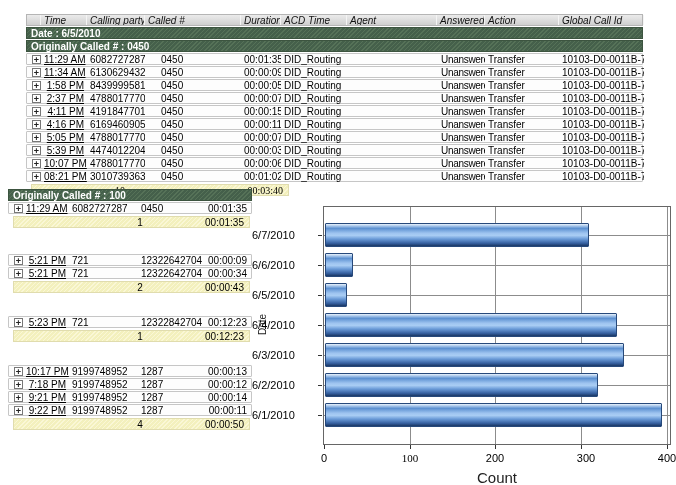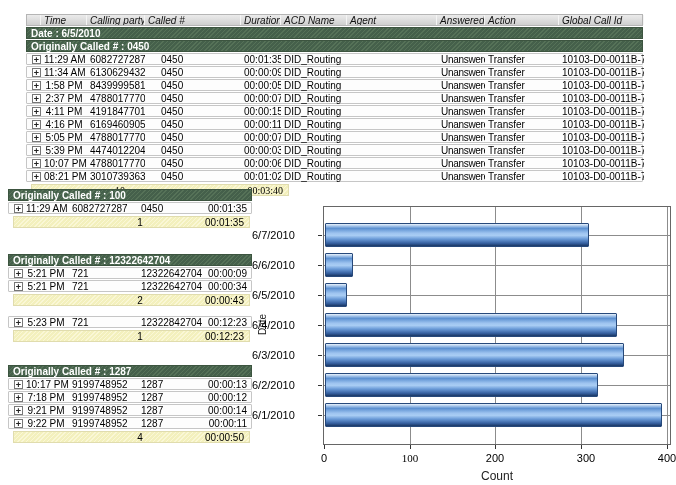--- a/index.html
+++ b/index.html
@@ -10,21 +10,21 @@
   .grid{display:grid;align-items:center;box-sizing:border-box;}
   .top-cols{grid-template-columns:14px 46px 58px 96px 40px 66px 90px 48px 74px 85px;}
   .sec-cols{grid-template-columns:14px 46px 58px 76px 50px;}
   .row{height:12px;margin-bottom:1px;background:#fdfdfd;border:1px solid #c6c6c6;border-radius:1px;}
   .band{height:12px;margin-bottom:1px;color:#fff;font-weight:bold;line-height:12px;padding-left:4px;box-sizing:border-box;
         background:repeating-linear-gradient(135deg,#567258 0 1px,#45604b 1px 3px);border:1px solid #3c543f;}
   .thead{height:12px;margin-bottom:1px;background:linear-gradient(#ebebeb,#cfcfcf);border:1px solid #b5b5b5;
          font-style:italic;color:#111;}
   .thead .c{border-right:1px solid #f4f4f4;height:100%;line-height:11px;}
   .c{padding:0 3px;white-space:nowrap;overflow:hidden;}
-  .t-right{text-align:center;padding-right:3px;}
+  .t-right{text-align:right;padding-right:3px;text-decoration:underline;}
   .dur{text-align:right;padding-right:6px;}
   .ind{padding-left:16px;}
   .ind-s{padding-left:14px;}
   .ans{letter-spacing:-0.3px;padding-left:4px;}
   .expander{display:inline-block;width:9px;height:9px;margin-left:2px;border:1px solid #777;background:#fff;
             line-height:8px;text-align:center;font-size:9px;font-weight:bold;color:#222;box-sizing:border-box;}
 
   
   .summary{position:relative;height:12px;margin-top:2px;border:1px solid #e0dcae;box-sizing:border-box;
            background:repeating-linear-gradient(135deg,#faf7d6 0 1px,#f3f0bd 1px 3px);}
@@ -49,36 +49,36 @@
   .bar{position:absolute;left:1px;height:24px;border:1px solid #27497b;box-sizing:border-box;border-radius:1px;
        background:linear-gradient(180deg,#e9f3fc 0%,#aecbed 8%,#5d91d1 20%,#9fc4f0 42%,#a9cdf4 52%,#6b9bd8 68%,#355f9e 88%,#1a3763 100%);}
   .b0{top:16px;} .b1{top:46px;} .b2{top:76px;} .b3{top:106px;} .b4{top:136px;} .b5{top:166px;} .b6{top:196px;}
   .h0{top:28px;} .h1{top:58px;} .h2{top:88px;} .h3{top:118px;} .h4{top:148px;} .h5{top:178px;} .h6{top:208px;}
   .ytick{position:absolute;left:2px;width:64px;line-height:12px;}
   .ydash{position:absolute;left:68px;width:4px;height:1px;background:#333;}
   .xtickmark{position:absolute;top:250px;width:1px;height:4px;background:#333;}
   .xtick{position:absolute;top:257px;width:40px;text-align:center;}
   .x0{left:54px;} .x100{left:140px;font-family:Liberation Serif, serif;} .x200{left:225px;} .x300{left:316px;} .x400{left:397px;}
   .m0{left:74px;} .m100{left:160px;} .m200{left:245px;} .m300{left:331px;} .m400{left:417px;}
-  .xlabel{position:absolute;left:73px;top:274px;width:348px;text-align:center;font-size:12px;color:#222;}
+  .xlabel{position:absolute;left:73px;top:274px;width:348px;text-align:center;font-size:15px;color:#222;}
   .ylabel{position:absolute;left:-8px;top:124px;width:40px;text-align:center;font-size:10px;color:#222;transform:rotate(-90deg);}
 </style>
 </head>
 <body>
 
 <div class="screen">
 
   <div class="toptable">
     <div class="grid top-cols thead">
       <div class="c"></div>
       <div class="c">Time</div>
       <div class="c">Calling party #</div>
       <div class="c">Called #</div>
       <div class="c">Duration</div>
-      <div class="c">ACD Name</div>
+      <div class="c">ACD Time</div>
       <div class="c">Agent</div>
       <div class="c">Answered</div>
       <div class="c">Action</div>
       <div class="c">Global Call Id</div>
     </div>
     <div class="band">Date : 6/5/2010</div>
     <div class="band">Originally Called # : 0450</div>
 
     <div class="grid top-cols row">
       <div class="c"><span class="expander">+</span></div>
@@ -216,21 +216,20 @@
       <div class="c ind-s">0450</div>
       <div class="c dur">00:01:35</div>
     </div>
     <div class="summary">
       <span class="sum-count">1</span>
       <span class="sum-dur">00:01:35</span>
     </div>
   </div>
 
   <div class="section sec-b">
-    <div class="band">Originally Called # : 12322642704</div>
     <div class="grid sec-cols row">
       <div class="c"><span class="expander">+</span></div>
       <div class="c t-right">5:21 PM</div>
       <div class="c">721</div>
       <div class="c ind-s">12322642704</div>
       <div class="c dur">00:00:09</div>
     </div>
     <div class="grid sec-cols row">
       <div class="c"><span class="expander">+</span></div>
       <div class="c t-right">5:21 PM</div>
@@ -252,21 +251,20 @@
       <div class="c ind-s">12322842704</div>
       <div class="c dur">00:12:23</div>
     </div>
     <div class="summary">
       <span class="sum-count">1</span>
       <span class="sum-dur">00:12:23</span>
     </div>
   </div>
 
   <div class="section sec-d">
-    <div class="band">Originally Called # : 1287</div>
     <div class="grid sec-cols row">
       <div class="c"><span class="expander">+</span></div>
       <div class="c t-right">10:17 PM</div>
       <div class="c">9199748952</div>
       <div class="c ind-s">1287</div>
       <div class="c dur">00:00:13</div>
     </div>
     <div class="grid sec-cols row">
       <div class="c"><span class="expander">+</span></div>
       <div class="c t-right">7:18 PM</div>

